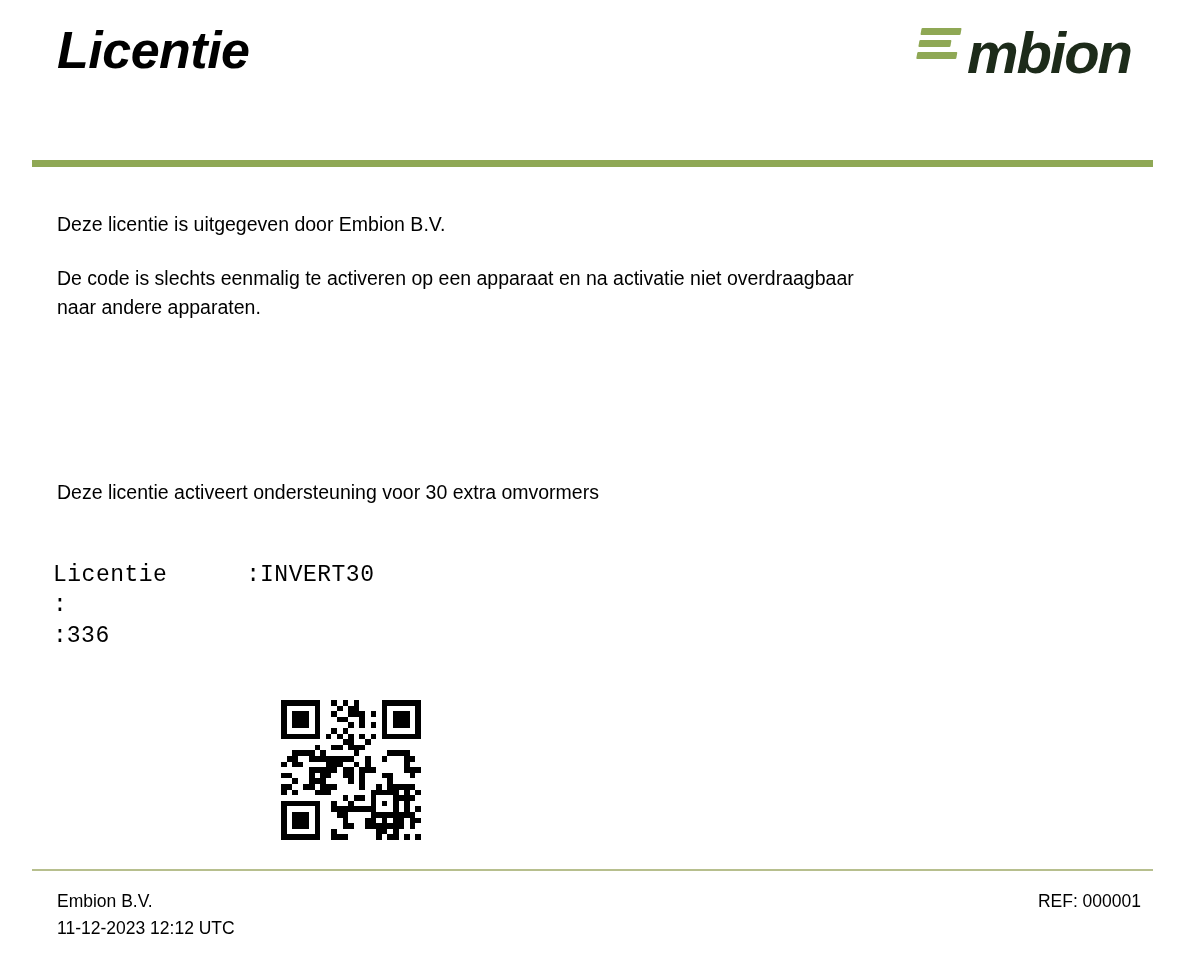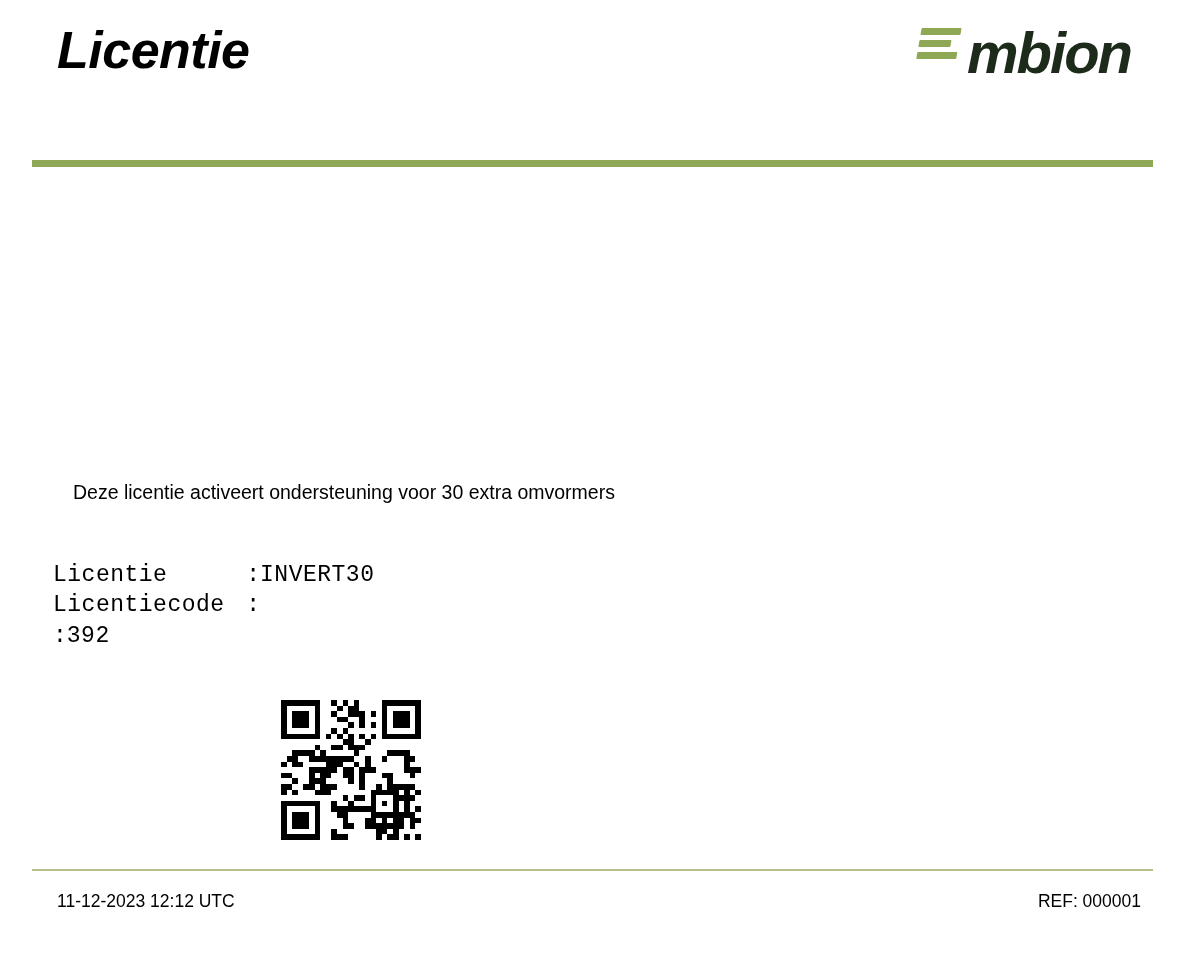--- a/index.html
+++ b/index.html
@@ -105,21 +105,20 @@
   .para { margin: 0 0 26px 0; }
   .para:last-child { margin-bottom: 0; }
 
   .activation-line {
     position: absolute;
     left: 57px;
     top: 478px;
     font-size: 19.5px;
     line-height: 1.45;
     white-space: nowrap;
-    margin-left: 16px;
   }
 
   
   .kv-block {
     position: absolute;
     left: 53px;
     top: 560px;
     font-family: "Liberation Mono", "DejaVu Sans Mono", monospace;
     font-size: 23px;
     line-height: 1.32;
@@ -184,36 +183,39 @@
         <i></i>
           <i></i>
           <i></i>
       </span>
       <span class="logo-text">mbion</span>
     </div>
   </div>
 
   <div class="rule-top"></div>
 
+  <div class="body-block">
+    <p class="para">Deze licentie is uitgegeven door Embion B.V.</p>
+    <p class="para">De code is slechts eenmalig te activeren op een apparaat en na activatie niet overdraagbaar naar andere apparaten.</p>
+  </div>
 
   <div class="activation-line">Deze licentie activeert ondersteuning voor 30 extra omvormers</div>
 
   <div class="kv-block">
     <div class="kv-row">
       <span class="kv-label">Licentie</span>
       <span class="kv-sep">:</span>
       <span class="kv-value">INVERT30</span>
     </div>
     <div class="kv-row">
-      <span class="kv-label">Licentiecode</span>
       <span class="kv-sep">:</span>
     </div>
     <div class="kv-row">
       <span class="kv-sep">:</span>
-      <span class="kv-value">392</span>
+      <span class="kv-value">336</span>
     </div>
   </div>
 
   <div class="qr-wrap">
     <svg class="qr" viewBox="0 0 25 25" shape-rendering="crispEdges">
       <rect x="0" y="0" width="25" height="25" fill="#ffffff"></rect>
       <g fill="#000000" id="qr-cells">
           <rect x="0" y="0" width="1" height="1"></rect>
           <rect x="1" y="0" width="1" height="1"></rect>
           <rect x="2" y="0" width="1" height="1"></rect>
@@ -503,18 +505,19 @@
           <rect x="24" y="24" width="1" height="1"></rect>
         </g>
     </svg>
   </div>
 
   <div class="rule-bottom"></div>
 
   <div class="footer">
     <div class="footer-right">REF: 000001</div>
     <div class="footer-left">
+      <div>Embion B.V.</div>
       <div>11-12-2023 12:12 UTC</div>
     </div>
     <div class="clear"></div>
   </div>
 
 </div>
 
 </body></html>

